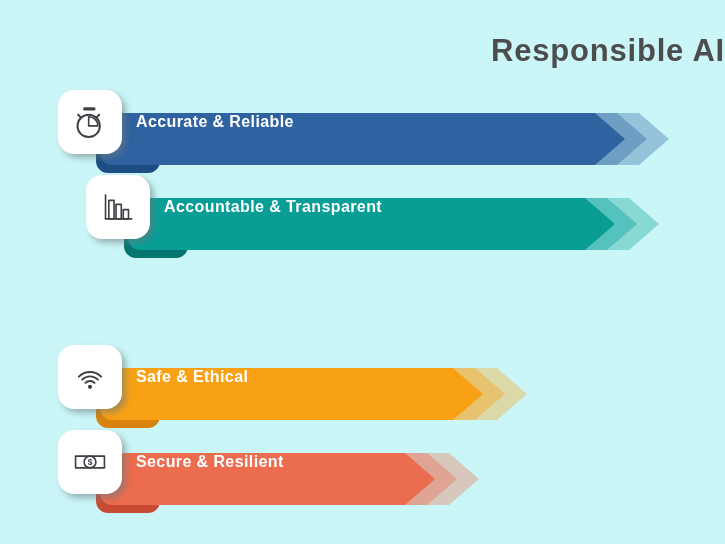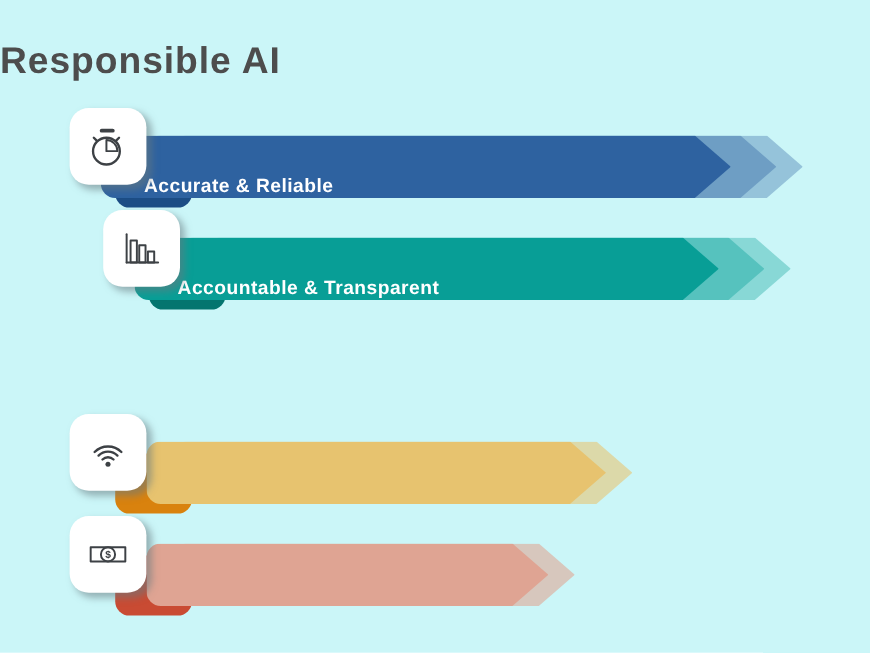--- a/index.html
+++ b/index.html
@@ -9,21 +9,21 @@
     width: 725px;
     height: 544px;
     overflow: hidden;
     background: #cbf6f8;
   }
   .title {
     position: absolute;
     top: 33px;
     left: 0;
     width: 100%;
-    text-align: left;
+    text-align: right;
     font-size: 31px;
     font-weight: bold;
     letter-spacing: 0.8px;
     color: #4d4d4d;
   }
   .row {
     position: absolute;
     left: 0;
     width: 725px;
     height: 100px;
@@ -42,24 +42,24 @@
     position: absolute;
     top: 25px;
     height: 52px;
     width: var(--w);
     border-radius: 12px 0 0 12px;
     clip-path: polygon(0 0, calc(100% - 30px) 0, 100% 50%, calc(100% - 30px) 100%, 0 100%);
   }
   .arrow.echo2 { left: 144px; background: var(--e2); }
   .arrow.echo1 { left: 122px; background: var(--e1); }
   .arrow.main {
-    left: 84px;
+    left: 100px;
     background: var(--c);
     display: flex;
-    align-items: flex-end;
+    align-items: flex-start;
     padding-left: 36px;
     box-sizing: border-box;
   }
   .bar-label {
     color: #ffffff;
     font-size: 16px;
     font-weight: 600;
     letter-spacing: 0.4px;
     white-space: nowrap;
   }
@@ -122,34 +122,40 @@
         <rect class="ic ic-thin" x="40" y="36" width="8" height="14"></rect>
       </svg>
     </div>
   </div>
 
 
   <div class="row" style="top: 343px; --c: #f9a114; --cd: #d9820e; --e1: #e7c36f; --e2: #dcd9a9; --w: 383px;">
     <div class="tab"></div>
     <div class="arrow echo2"></div>
     <div class="arrow echo1"></div>
+    <div class="arrow main">
+      <span class="bar-label">Safe &amp; Ethical</span>
+    </div>
     <div class="card">
       <svg viewBox="0 0 64 64">
         <circle class="ic-fill" cx="32" cy="47" r="3.2"></circle>
         <path class="ic" d="M25 41 A10 10 0 0 1 39 41"></path>
         <path class="ic" d="M20 36 A17 17 0 0 1 44 36"></path>
         <path class="ic" d="M15 31.5 A24 24 0 0 1 49 31.5"></path>
       </svg>
     </div>
   </div>
 
   <div class="row" style="top: 428px; --c: #ec6c4f; --cd: #c94b33; --e1: #dfa493; --e2: #d7c7bd; --w: 335px;">
     <div class="tab"></div>
     <div class="arrow echo2"></div>
     <div class="arrow echo1"></div>
+    <div class="arrow main">
+      <span class="bar-label">Secure &amp; Resilient</span>
+    </div>
     <div class="card">
       <svg viewBox="0 0 64 64">
         <rect class="ic ic-thin" x="10" y="23" width="44" height="18"></rect>
         <circle class="ic ic-thin" cx="32" cy="32" r="9"></circle>
         <text x="32" y="36.5" text-anchor="middle" font-size="13" font-weight="bold" fill="#3d4145" stroke="none">$</text>
       </svg>
     </div>
   </div>
 
 </div>

